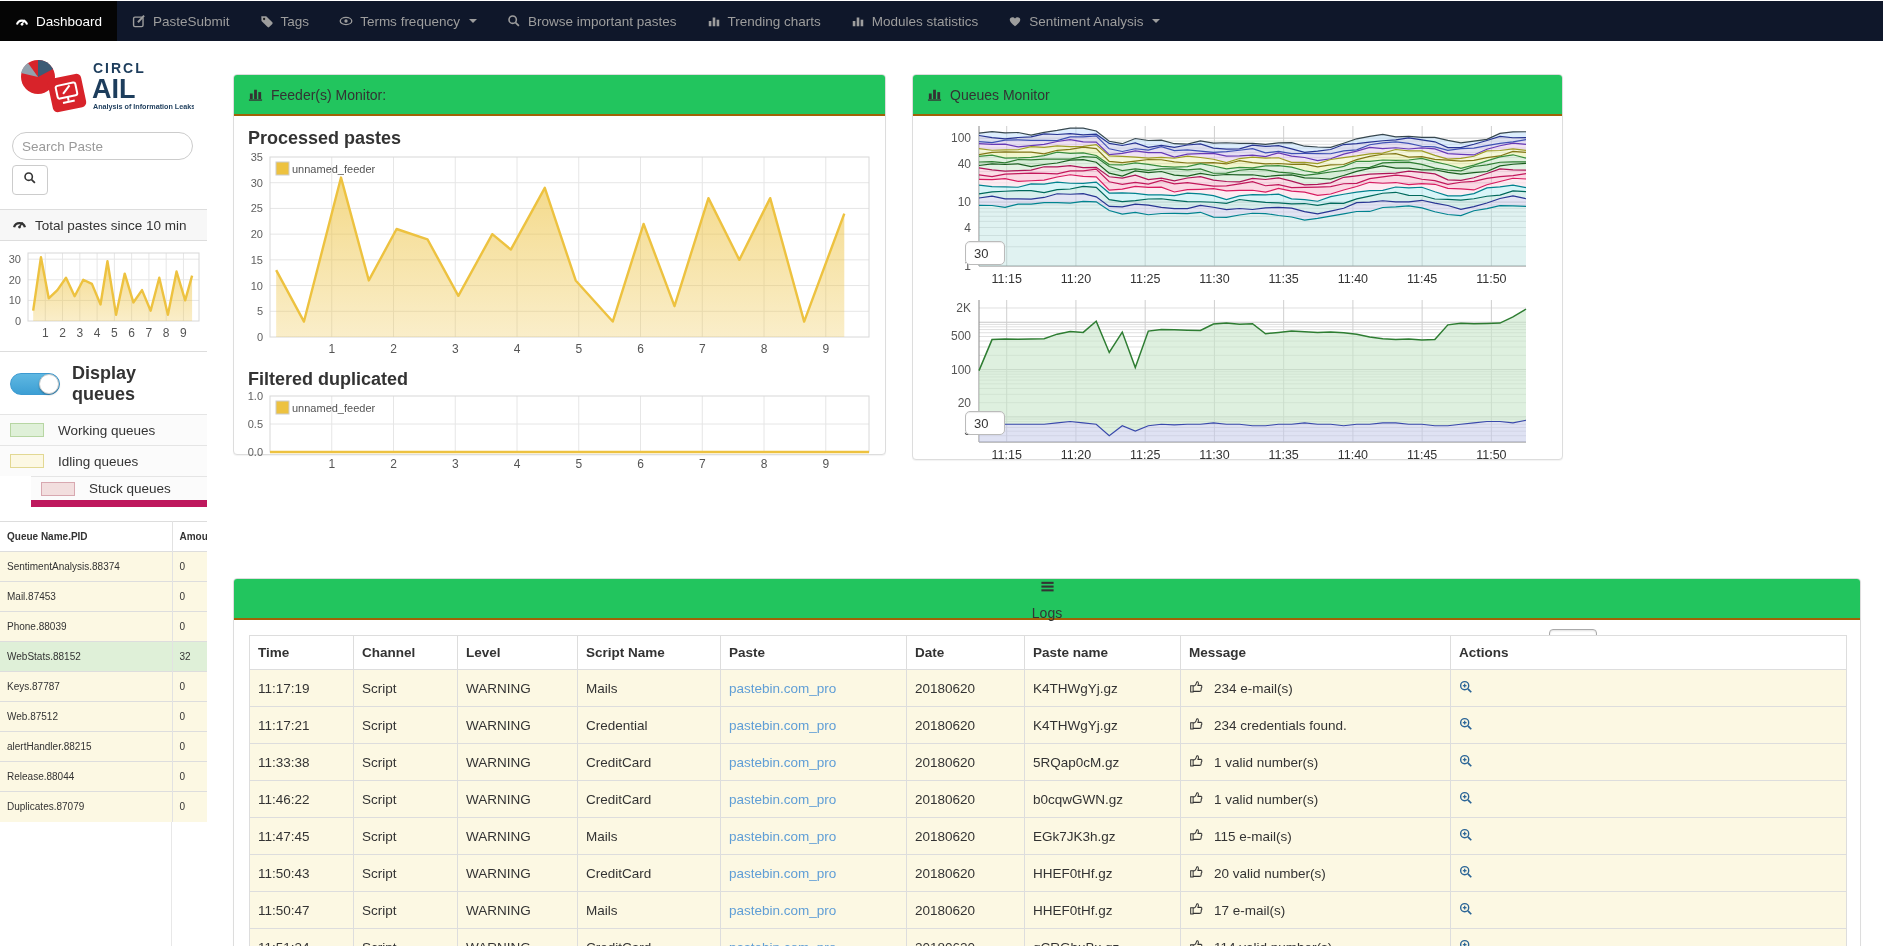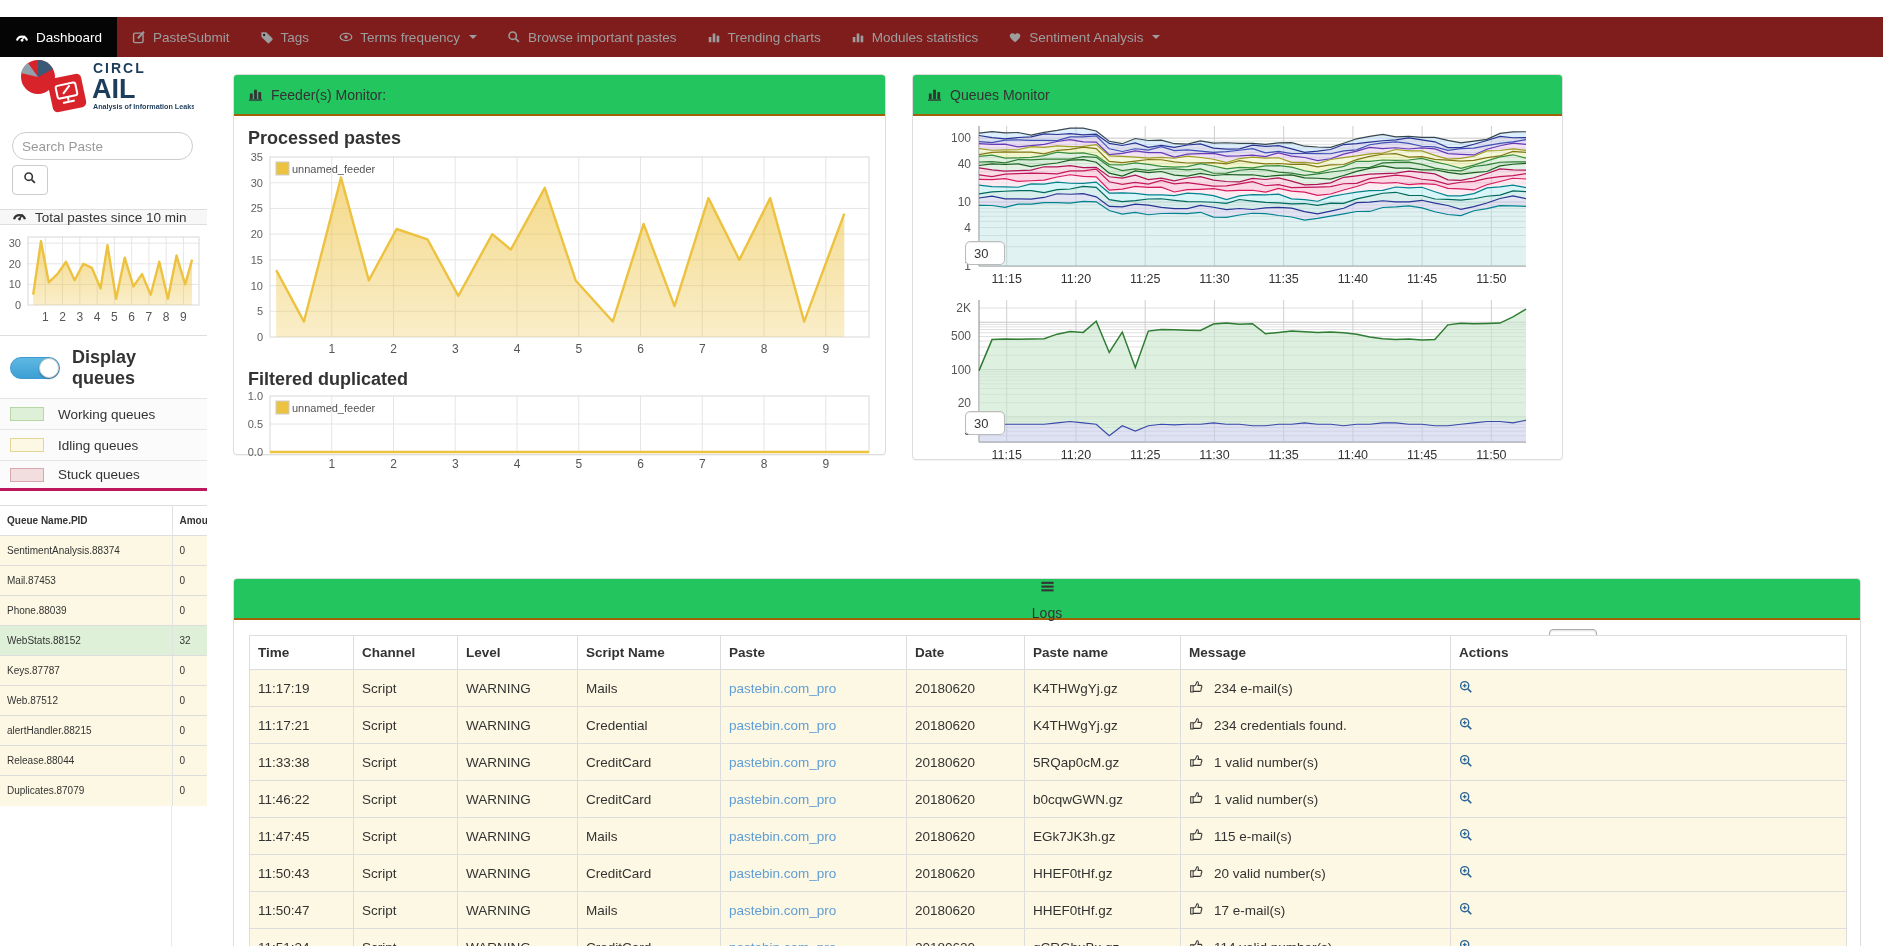--- a/index.html
+++ b/index.html
@@ -1,56 +1,56 @@
 <!DOCTYPE html>
 <html><head>
 <meta charset="utf-8">
 <style>
   * { margin:0; padding:0; box-sizing:border-box; }
   html,body { width:1883px; height:946px; overflow:hidden; background:#fff;
     font-family:"Liberation Sans", sans-serif; color:#333; }
 
   
-  .navbar { position:absolute; left:0; top:17px; width:1883px; height:40px;
-    background:#7f1d1d; display:flex; align-items:stretch; z-index:50; }
+  .navbar { position:absolute; left:0; top:1px; width:1883px; height:40px;
+    background:#0f172a; display:flex; align-items:stretch; z-index:50; }
   .nav-item { display:flex; align-items:center; gap:7px; padding:0 15px;
     color:#9d9d9d; font-size:13.5px; cursor:pointer; white-space:nowrap; }
   .nav-item.active { background:#050505; color:#fff; }
   .nav-icon { display:inline-flex; width:14px; height:14px; }
   .nav-icon svg { width:14px; height:14px; }
   .caret { width:0; height:0; border-left:4px solid transparent;
     border-right:4px solid transparent; border-top:4px solid currentColor; margin-left:2px; }
 
   
   .sidebar { position:absolute; left:0; top:40px; width:207px; height:906px;
     overflow:hidden; background:#fff; }
   .logo-wrap { padding:16px 0 0 14px; }
   .search-input { display:block; margin:12px 12px 0 12px; width:181px; height:28px;
     border:1px solid #ccc; border-radius:14px; padding:0 9px; font-size:13.5px;
     color:#333; font-family:"Liberation Sans",sans-serif; }
   .search-input::placeholder { color:#9a9a9a; }
   .search-btn { margin:5px 12px 0 12px; width:36px; height:30px; background:#fff;
     border:1px solid #ccc; border-radius:4px; display:flex; align-items:center;
     justify-content:center; cursor:pointer; color:#333; }
   .search-btn svg { width:14px; height:14px; }
-  .side-head { margin-top:14px; height:16px; border-top:1px solid #ddd;
+  .side-head { margin-top:14px; height:32px; border-top:1px solid #ddd;
     border-bottom:1px solid #ddd; background:#f7f7f7; display:flex; align-items:center;
     gap:8px; padding:0 12px; font-size:13.5px; color:#333; }
   .side-head svg { width:15px; height:15px; color:#333; }
   #mini-chart { margin-top:6px; display:block; }
   .side-sep { border-bottom:1px solid #ddd; margin-top:6px; }
   .dq-row { display:flex; align-items:center; gap:12px; padding:11px 10px 9px 10px; }
   .toggle { width:50px; height:22px; border:1px solid #3d9ad1; border-radius:12px;
     background:linear-gradient(#5fb8e2,#3d9fd4); position:relative; cursor:pointer; flex:none; }
   .toggle .knob { position:absolute; right:0px; top:0px; width:20px; height:20px;
     border-radius:50%; background:#fff; border:1px solid #ccc; box-shadow:0 1px 2px rgba(0,0,0,.3); }
   .dq-label { font-weight:bold; font-size:18px; }
   .legend-row { display:flex; align-items:center; gap:14px; height:31px;
     border-top:1px solid #e5e5e5; background:#fbfbfb; padding:0 10px; font-size:13.5px; }
-  .legend-row:last-child { border-bottom:3px solid #be185d; }
+  .legend-row:last-child { border-bottom:7px solid #be185d;margin-left:31px; }
   .swatch { width:34px; height:14px; border:1px solid #ccc; flex:none; }
   .queue-table { margin-top:14px; border-collapse:collapse; width:240px; font-size:10px;
     table-layout:fixed; }
   .queue-table th, .queue-table td { border-top:1px solid #ddd; border-right:1px solid #e2e2e2;
     padding:6px 6px 6px 7px; text-align:left; white-space:nowrap; height:30px; }
   .queue-table th { font-weight:bold; border-top:1px solid #ddd; background:#fff; }
   .queue-table col.c-name { width:172px; } .queue-table col.c-amt { width:68px; }
   tr.idling td { background:#fcf8e3; }
   tr.working td { background:#dff0d8; }
   .qt-tail { width:172px; height:150px; border-right:1px solid #e8e8e8; }

